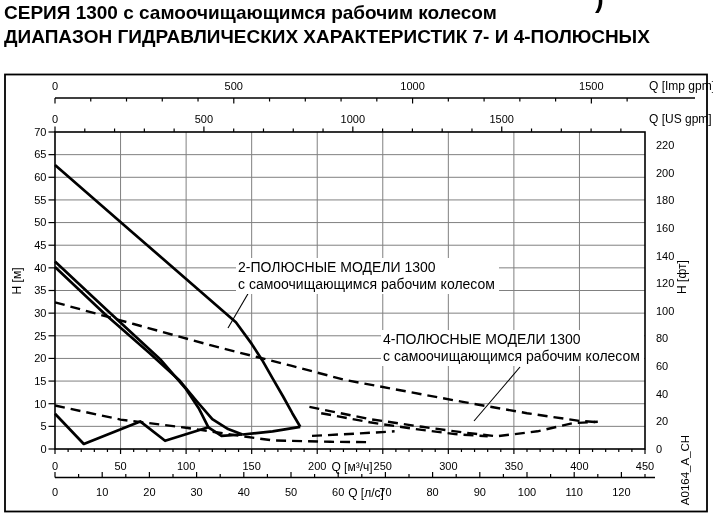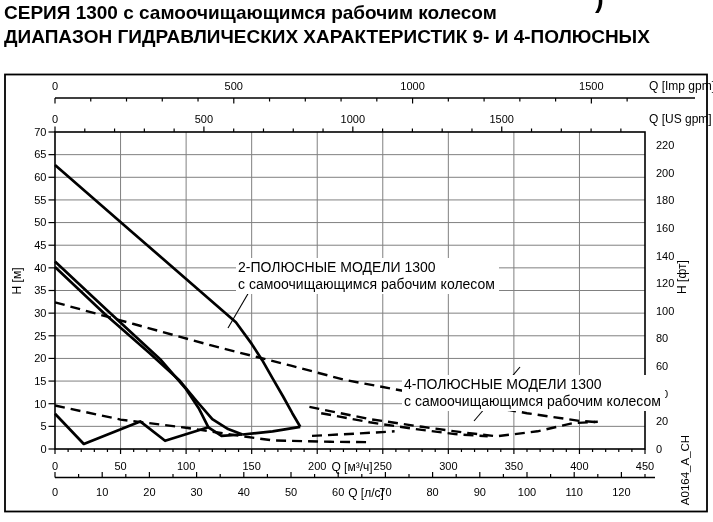--- a/index.html
+++ b/index.html
@@ -22,21 +22,21 @@
     font-size:14px;line-height:16.5px;white-space:nowrap;
   }
 </style>
 </head>
 <body>
 
 <div class="figure">
 
   <div class="title">
     <div>СЕРИЯ 1300 с самоочищающимся рабочим колесом</div>
-    <div>ДИАПАЗОН ГИДРАВЛИЧЕСКИХ ХАРАКТЕРИСТИК 9- И 4-ПОЛЮСНЫХ</div>
+    <div>ДИАПАЗОН ГИДРАВЛИЧЕСКИХ ХАРАКТЕРИСТИК 7- И 4-ПОЛЮСНЫХ</div>
   </div>
 
   <span class="clipped-glyph">)</span>
 
   <svg id="chart-svg" width="713" height="522" viewBox="0 0 713 522">
 
     <g id="gen">
         <rect x="5" y="74.5" width="702" height="437" fill="none" stroke="#000000" stroke-width="1.8"></rect>
         <line x1="120.55555555555556" y1="132" x2="120.55555555555556" y2="449" stroke="#808080" stroke-width="1"></line>
         <line x1="186.11111111111111" y1="132" x2="186.11111111111111" y2="449" stroke="#808080" stroke-width="1"></line>
@@ -287,18 +287,18 @@
     <text transform="translate(21,281) rotate(-90)" font-size="12" text-anchor="middle">H [м]</text>
     <text transform="translate(686,277) rotate(-90)" font-size="12" text-anchor="middle">H [фт]</text>
     <text transform="translate(689,470) rotate(-90)" font-size="11.5" text-anchor="middle">A0164_A_CH</text>
   </svg>
 
   <div class="anno" id="anno-0" style="left: 236px; top: 258px;">
     <div>2-ПОЛЮСНЫЕ МОДЕЛИ 1300</div>
     <div>с самоочищающимся рабочим колесом</div>
   </div>
 
-  <div class="anno" id="anno-1" style="left: 402px; top: 330px; margin-top: 45px;">
+  <div class="anno" id="anno-1" style="left: 381px; top: 330px;">
     <div>4-ПОЛЮСНЫЕ МОДЕЛИ 1300</div>
     <div>с самоочищающимся рабочим колесом</div>
   </div>
 
 </div>
 
 </body></html>

